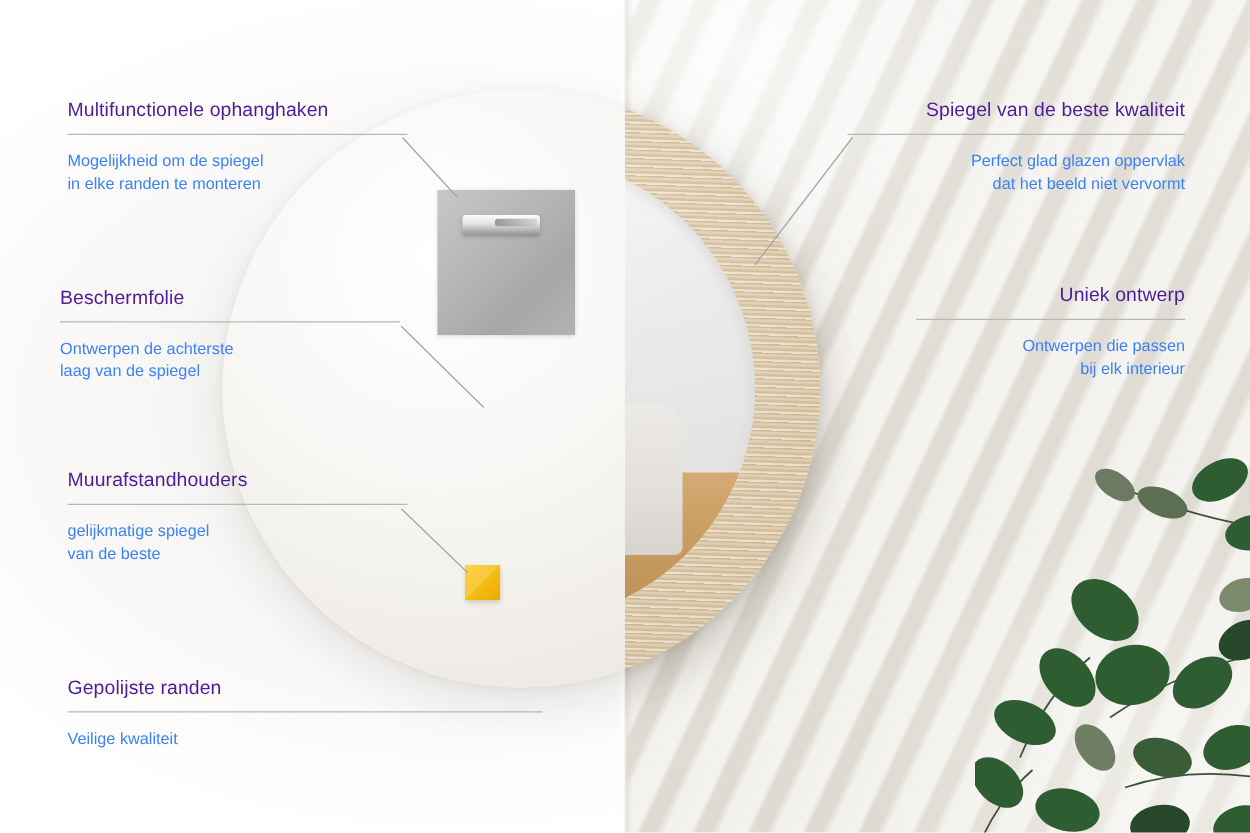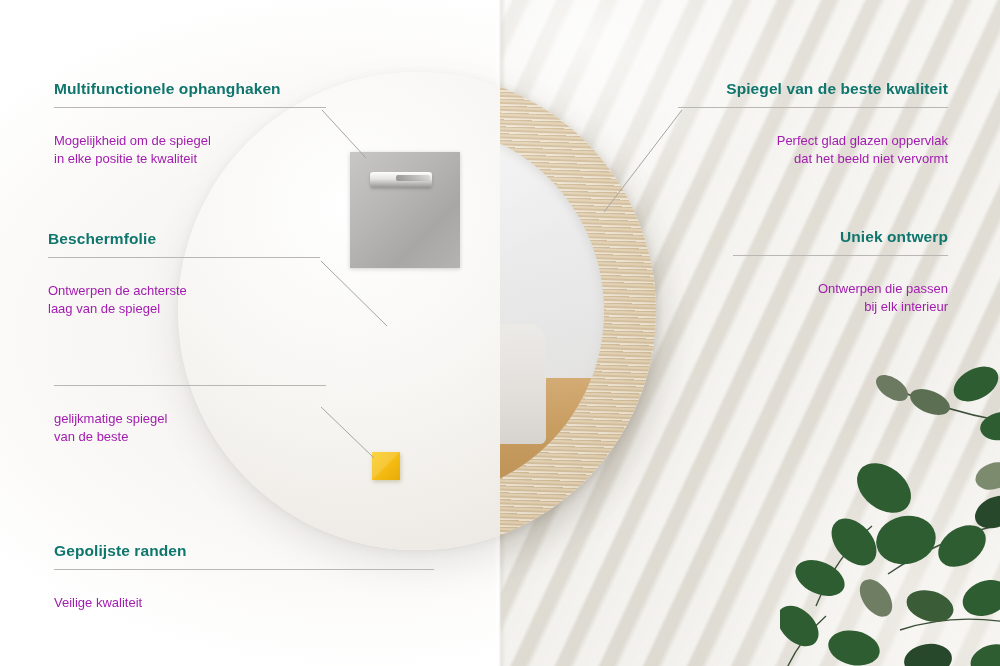--- a/index.html
+++ b/index.html
@@ -124,28 +124,28 @@
     border-left:28px solid rgba(255,255,255,0.16);
     border-bottom:28px solid transparent;
   }
 
   
   .plant{ position:absolute; left:780px; top:330px; width:230px; height:346px; }
 
   
   .callout{ position:absolute; }
   .callout .title{
-    font-size:15.5px; font-weight:bold; color:#0f766e; letter-spacing:.1px;
+    font-size:15.5px; font-weight:normal; color:#4c1d95; letter-spacing:.1px;
     white-space:nowrap;
   }
   .callout .rule{
     height:1px; background:#b9b7b4; margin-top:9px;
   }
   .callout .desc{
-    margin-top:24px; font-size:13px; line-height:18px; color:#a21caf; white-space:nowrap;
+    margin-top:12px; font-size:13px; line-height:18px; color:#3b82f6; white-space:nowrap;
   }
   .callout.right .title, .callout.right .desc{ text-align:right; }
 
   .c-hooks   { left:54px; top:80px;  width:272px; }
   .c-foil    { left:48px; top:230px; width:272px; }
   .c-spacers { left:54px; top:376px; width:272px; }
   .c-edges   { left:54px; top:542px; width:380px; }
   .c-quality { right:52px; top:80px;  width:270px; }
   .c-design  { right:52px; top:228px; width:215px; }
 
@@ -217,34 +217,35 @@
       <path d="M321 407 L374 458"></path>
       <path d="M682 110 L604 212"></path>
     </g>
   </svg>
 
   <div class="callout c-hooks">
     <div class="title">Multifunctionele ophanghaken</div>
     <div class="rule"></div>
     <div class="desc">
       <div>Mogelijkheid om de spiegel</div>
-      <div>in elke positie te kwaliteit</div>
+      <div>in elke randen te monteren</div>
     </div>
   </div>
 
   <div class="callout c-foil">
     <div class="title">Beschermfolie</div>
     <div class="rule"></div>
     <div class="desc">
       <div>Ontwerpen de achterste</div>
       <div>laag van de spiegel</div>
     </div>
   </div>
 
   <div class="callout c-spacers">
+    <div class="title">Muurafstandhouders</div>
     <div class="rule"></div>
     <div class="desc">
       <div>gelijkmatige spiegel</div>
       <div>van de beste</div>
     </div>
   </div>
 
   <div class="callout c-edges">
     <div class="title">Gepolijste randen</div>
     <div class="rule"></div>

